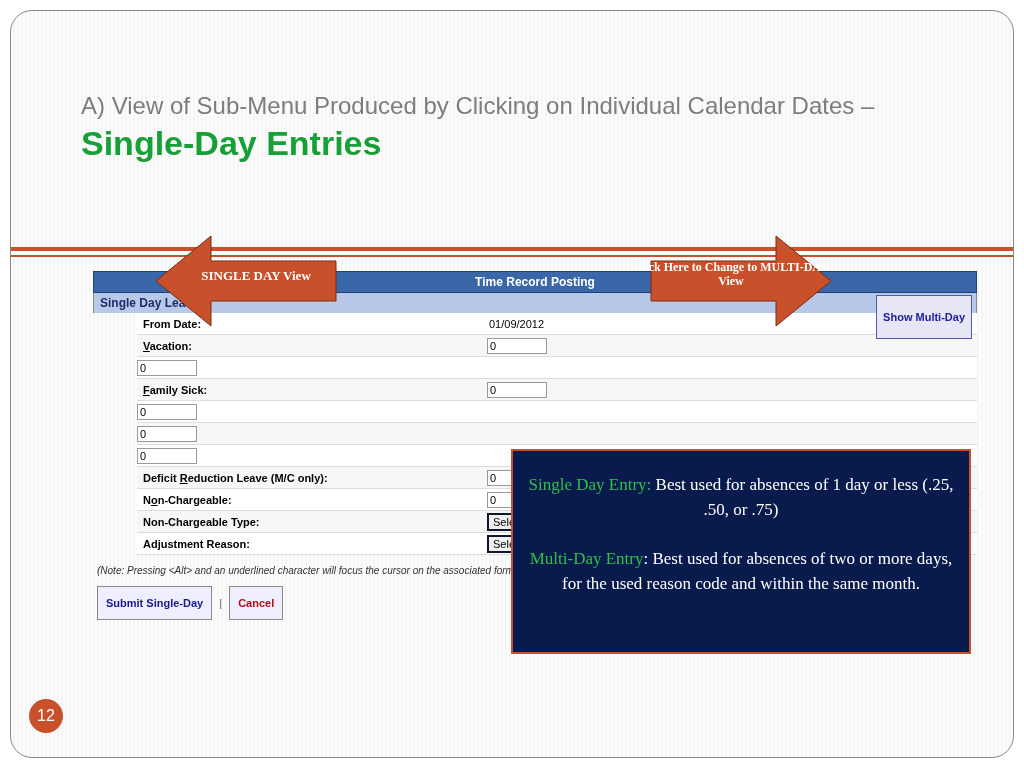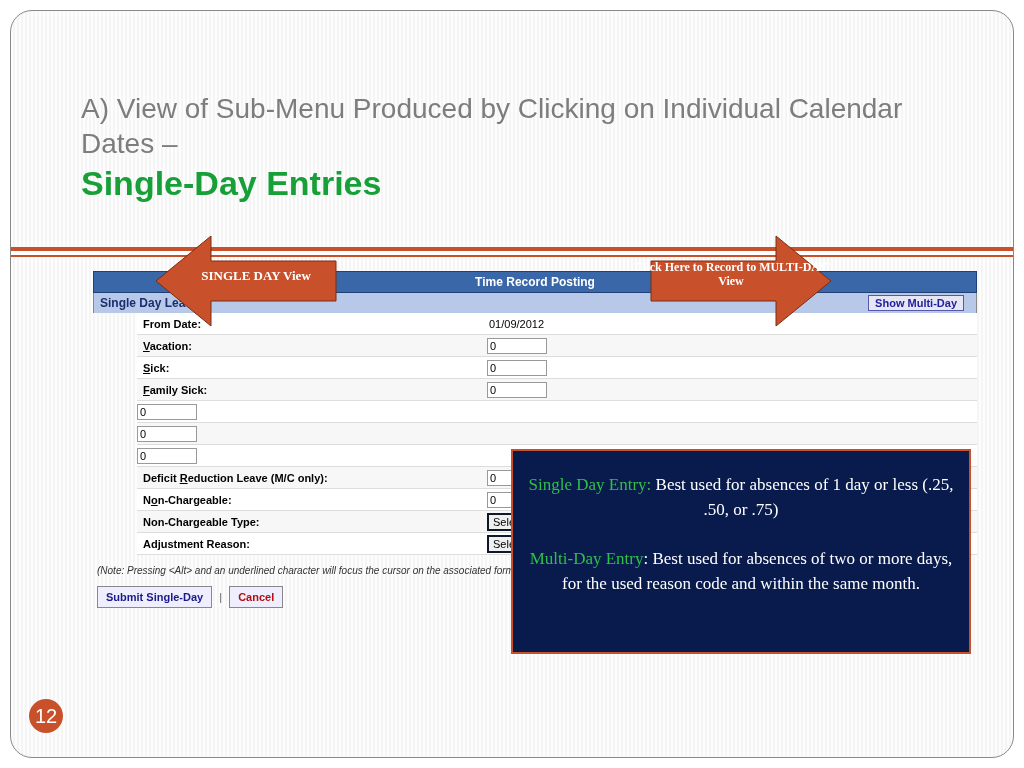--- a/index.html
+++ b/index.html
@@ -16,21 +16,21 @@
     top: 10px; left: 10px; right: 10px; bottom: 10px;
     border: 1.5px solid #888;
     border-radius: 22px;
     background: repeating-linear-gradient(90deg, #fdfdfd 0, #fdfdfd 2px, #f5f5f5 2px, #f5f5f5 4px);
     overflow: hidden;
   }
   .title-block {
     padding: 80px 60px 10px 70px;
   }
   .title-line1 {
-    font-size: 28px;
+    font-size: 24px;
     color: #7d7d7d;
     line-height: 1.25;
     font-weight: 400;
   }
   .title-line2 {
     font-size: 34px;
     color: #18a038;
     line-height: 1.3;
     font-weight: 700;
   }
@@ -64,27 +64,27 @@
     color: #1a2e6e;
     font-weight: bold;
     font-size: 12px;
     padding: 3px 6px;
     border-left: 1px solid #888;
     border-right: 1px solid #888;
     position: relative;
   }
   .show-multi {
     position: absolute;
-    right: 12px; top: 2px;
+    right: 4px; top: 2px;
     background: #e6e6f5;
     border: 1px solid #5757aa;
     color: #2020a0;
     font-size: 11px;
     font-weight: bold;
-    padding: 1px 6px;
+    padding: 15px 6px;
     cursor: pointer;
   }
   .form-row {
     display: flex;
     align-items: center;
     border-bottom: 1px solid #ddd;
     background: #fff;
     height: 22px;
     margin-left: 44px;
   }
@@ -118,21 +118,21 @@
     color: #333;
   }
   .btn-row { padding: 2px 4px; }
   .btn {
     display: inline-block;
     border: 1px solid #888;
     background: #eef;
     color: #1a1a8a;
     font-weight: bold;
     font-size: 11px;
-    padding: 4px 8px;
+    padding: 10px 8px;
     cursor: pointer;
   }
   .btn.cancel { color: #b01010; }
   .divider { padding: 0 4px; color: #666; }
 
   
   .arrow {
     position: absolute;
     width: 200px;
     height: 110px;
@@ -175,21 +175,21 @@
   .infobox .green { color: #2fbf4a; }
 
   .page-num {
     position: absolute;
     left: 18px;
     bottom: 24px;
     width: 34px; height: 34px;
     border-radius: 50%;
     background: #c8512b;
     color: #fff;
-    font-size: 20px;
+    font-size: 16px;
     display: flex;
     align-items: center;
     justify-content: center;
     z-index: 6;
   }
 </style>
 </head>
 <body>
 
 <div class="slide-frame">
@@ -210,21 +210,20 @@
     <div id="form-rows">
         <div class="form-row">
           <div class="row-label">From Date:</div>
           <div class="row-field"><span class="date-val">01/09/2012</span></div>
         </div>
         <div class="form-row">
           <div class="row-label"><u>V</u>acation:</div>
           <div class="row-field"><input type="text" value="0" style=""></div>
         </div>
         <div class="form-row">
-          <div class="row-label"><u>S</u>ick:</div>
           <div class="row-field"><input type="text" value="0" style=""></div>
         </div>
         <div class="form-row">
           <div class="row-label"><u>F</u>amily Sick:</div>
           <div class="row-field"><input type="text" value="0" style=""></div>
         </div>
         <div class="form-row">
           <div class="row-field"><input type="text" value="0" style=""></div>
         </div>
         <div class="form-row">
@@ -262,21 +261,21 @@
     <svg width="200" height="110" viewBox="0 0 200 110">
       <polygon points="0,55 55,10 55,35 180,35 180,75 55,75 55,100" fill="#c8512b" stroke="#7a2d12" stroke-width="1"></polygon>
     </svg>
     <div class="arrow-text">SINGLE DAY View</div>
   </div>
 
   <div class="arrow arrow-right">
     <svg width="200" height="110" viewBox="0 0 200 110">
       <polygon points="200,55 145,10 145,35 20,35 20,75 145,75 145,100" fill="#c8512b" stroke="#7a2d12" stroke-width="1"></polygon>
     </svg>
-    <div class="arrow-text">Click Here to Record to MULTI-DAY View</div>
+    <div class="arrow-text">Click Here to Change to MULTI-DAY View</div>
   </div>
 
   <div class="infobox">
     <p>
       <span class="green">Single Day Entry:</span><span> Best used for absences of 1 day or less (.25, .50, or .75)</span>
     </p>
     <br>
     <p>
       <span class="green">Multi-Day Entry</span><span>: Best used for absences of two or more days, for the used reason code and within the same month.</span>
     </p>

